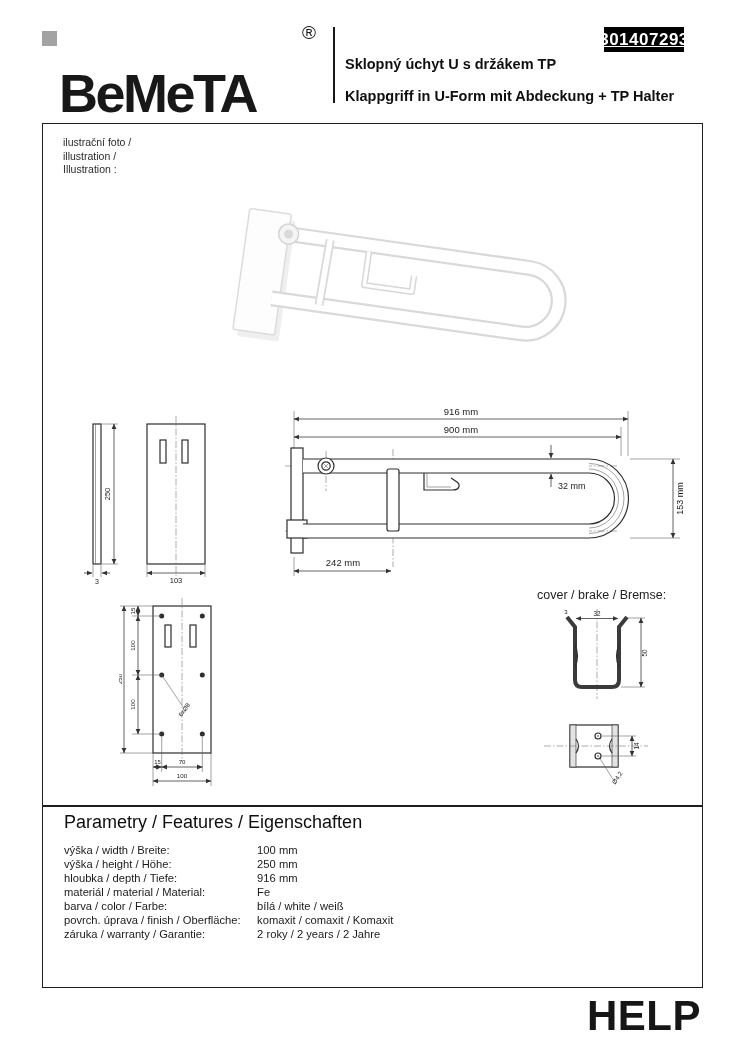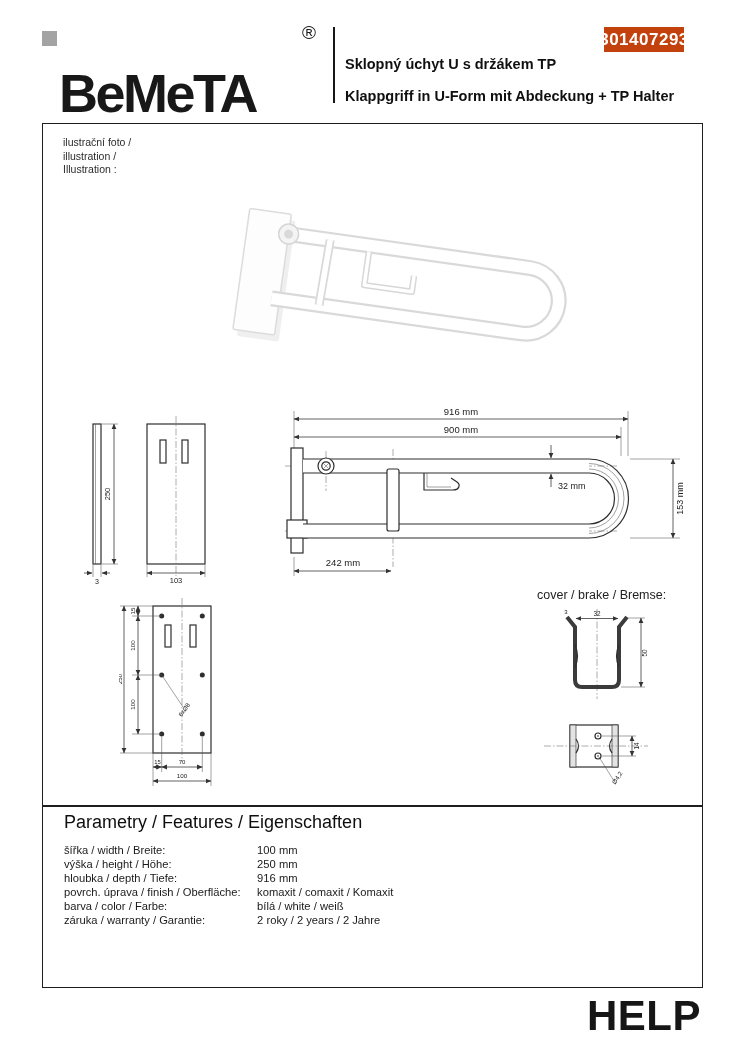--- a/index.html
+++ b/index.html
@@ -4,22 +4,22 @@
 <style>
   html,body{margin:0;padding:0;background:#fff;}
   body{width:744px;height:1053px;position:relative;font-family:"Liberation Sans",sans-serif;color:#111;overflow:hidden;}
   .abs{position:absolute;}
   
   .logo-square{position:absolute;left:42px;top:31px;width:15px;height:15px;background:#a3a3a3;}
   .logo-text{position:absolute;left:59px;top:14px;font-size:54px;font-weight:700;letter-spacing:-2.5px;color:#181818;margin-top:48px;}
   .logo-reg{position:absolute;left:302px;top:22px;font-size:19px;font-weight:400;color:#181818;}
   .header-divider{position:absolute;left:333px;top:27px;width:2px;height:76px;background:#161616;}
   .title-line{position:absolute;left:345px;font-size:14.5px;font-weight:700;color:#101010;white-space:nowrap;}
-  .code-box{position:absolute;left:604px;top:27px;width:80px;height:25px;background:#c2410c;color:#fff;
-            display:flex;align-items:center;justify-content:center;font-size:17px;font-weight:700;letter-spacing:.5px;}
+  .code-box{position:absolute;left:604px;top:27px;width:80px;height:25px;background:#000000;color:#fff;
+            display:flex;align-items:center;justify-content:center;font-size:17px;font-weight:700;letter-spacing:.5px;text-decoration:underline;}
   
   .main-box{position:absolute;left:42px;top:123px;width:661px;height:865px;border:1.5px solid #1e1e1e;box-sizing:border-box;}
   .illu-label{position:absolute;left:20px;top:12px;font-size:10.5px;line-height:13.5px;color:#2b2b2b;}
   .sep-line{position:absolute;left:0;right:0;top:681px;height:1.5px;background:#1e1e1e;}
   .params-heading{position:absolute;left:21px;top:688px;font-size:18px;font-weight:400;color:#0e0e0e;}
   .params{position:absolute;left:21px;top:719px;font-size:11.2px;color:#1a1a1a;}
   .param-row{height:14px;line-height:14px;white-space:nowrap;}
   .param-label{display:inline-block;width:190px;}
   .brake-label{position:absolute;left:494px;top:464px;font-size:12.5px;color:#222;}
   
@@ -228,39 +228,43 @@
     <text x="103" y="33" font-size="6.3" text-anchor="middle" transform="rotate(-90 103 33)">14</text>
     <line x1="63" y1="44" x2="78" y2="68" class="ext"></line>
     <text x="83" y="66" font-size="6.3" text-anchor="middle" transform="rotate(-56 83 66)">Ø4,2</text>
   </svg>
 
   <div class="sep-line"></div>
   <div class="params-heading">Parametry / Features / Eigenschaften</div>
 
   <div class="params">
     <div class="param-row">
-      <span class="param-label">šířka / width / Breite:</span>
+      <span class="param-label">výška / width / Breite:</span>
       <span class="param-value">100 mm</span>
     </div>
     <div class="param-row">
       <span class="param-label">výška / height / Höhe:</span>
       <span class="param-value">250 mm</span>
     </div>
     <div class="param-row">
       <span class="param-label">hloubka / depth / Tiefe:</span>
       <span class="param-value">916 mm</span>
     </div>
     <div class="param-row">
+      <span class="param-label">materiál / material / Material:</span>
+      <span class="param-value">Fe</span>
+    </div>
+    <div class="param-row">
+      <span class="param-label">barva / color / Farbe:</span>
+      <span class="param-value">bílá / white / weiß</span>
+    </div>
+    <div class="param-row">
       <span class="param-label">povrch. úprava / finish / Oberfläche:</span>
       <span class="param-value">komaxit / comaxit / Komaxit</span>
     </div>
     <div class="param-row">
-      <span class="param-label">barva / color / Farbe:</span>
-      <span class="param-value">bílá / white / weiß</span>
-    </div>
-    <div class="param-row">
       <span class="param-label">záruka / warranty / Garantie:</span>
       <span class="param-value">2 roky / 2 years / 2 Jahre</span>
     </div>
   </div>
 </div>
 
 <div class="help">HELP</div>
 
 </body></html>

